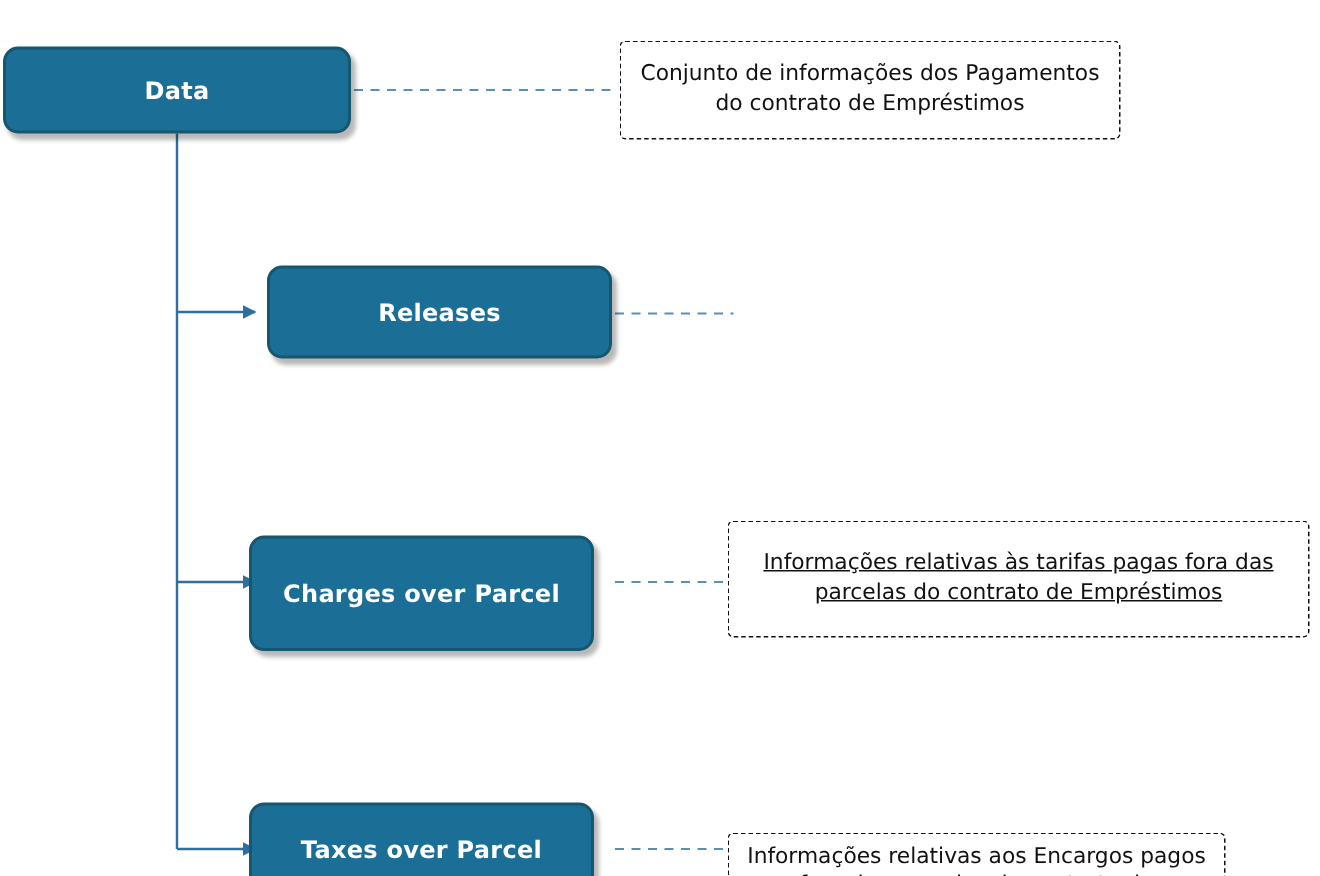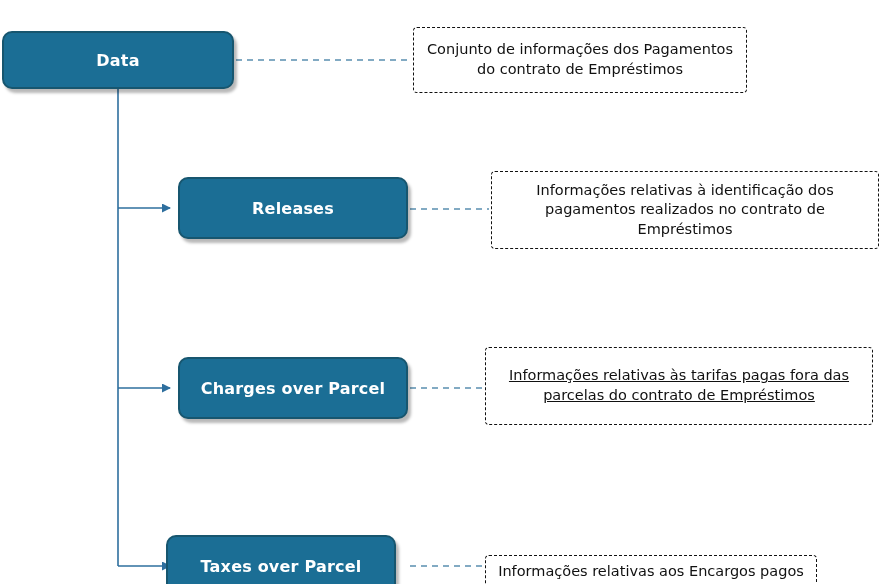--- a/index.html
+++ b/index.html
@@ -84,35 +84,32 @@
   </svg>
 
   <div class="node" style="left:2px; top:10px; width:232px; height:58px;">
     <span>Data</span>
   </div>
 
   <div class="node" style="left:178px; top:156px; width:230px; height:62px;text-align:right;">
     <span>Releases</span>
   </div>
 
-  <div class="node" style="left:178px; top:336px; width:230px; height:62px;">
+  <div class="node" style="left:166px; top:336px; width:230px; height:77px;">
     <span>Charges over Parcel</span>
   </div>
 
   <div class="node" style="left:166px; top:514px; width:230px; height:62px;">
     <span>Taxes over Parcel</span>
   </div>
 
   <div class="note" style="left:413px; top:6px; width:334px; height:66px;">
     <span>Conjunto de informações dos Pagamentos do contrato de Empréstimos</span>
   </div>
 
-  <div class="note" style="left:491px; top:150px; width:388px; height:78px;">
-    <span>Informações relativas à identificação dos pagamentos realizados no contrato de Empréstimos</span>
-  </div>
 
   <div class="note" style="left:485px; top:326px; width:388px; height:78px;text-decoration:underline;">
     <span>Informações relativas às tarifas pagas fora das parcelas do contrato de Empréstimos</span>
   </div>
 
   <div class="note" style="left:485px; top:534px; width:332px; height:72px;">
     <span>Informações relativas aos Encargos pagos fora das parcelas do contrato de Empréstimos</span>
   </div>
 
 </div>

